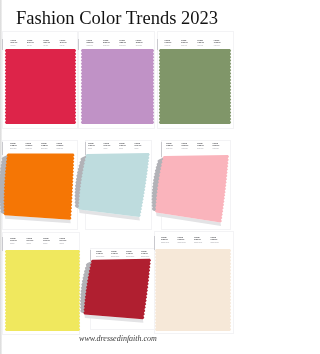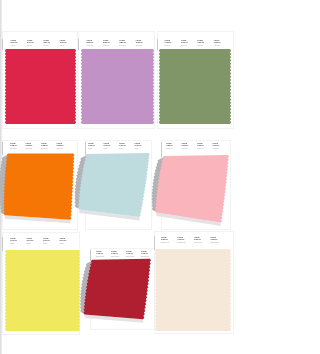--- a/index.html
+++ b/index.html
@@ -26,20 +26,21 @@
   .chipsvg{position:absolute;left:0;top:0;display:block;}
 
   .url{position:absolute;left:0;top:334px;width:236px;text-align:center;
        font-family:"Liberation Serif",serif;font-style:italic;font-size:8px;color:#3a3a3a;}
 </style>
 </head>
 <body>
 
 <div class="page">
   <div class="edge-left"></div>
+  <div class="title">Fashion Color Trends 2023</div>
   <div class="grid" id="grid">
       <div class="card" style="left: 2px; top: 31px; width: 76px; height: 98px;">
         <div class="cardbg"></div>
         <div class="cardedge" style="top: 8px; height: 11px;"></div>
         <div class="labels" style="left: 8.5px; top: 9px; width: 65.6px;">
           <div class="lab">
             <div class="l1">PANTONE</div>
             <div class="l2">18-1664 TCX</div>
             <div class="l3">Fiery Red</div>
           </div>
@@ -281,13 +282,14 @@
         <path d="M156 212.5L220.5 222.6L221 226.1L156.5 216Z" fill="#e3e3e5"></path>
         <path d="M159.00 159.40L165.50 156.50L166.19 158.38L164.74 159.76L165.45 161.63L164.02 163.03L164.75 164.89L163.33 166.29L164.08 168.14L162.68 169.56L163.45 171.39L162.07 172.82L162.86 174.65L161.49 176.09L162.30 177.90L160.95 179.35L161.78 181.15L160.44 182.62L161.29 184.41L159.97 185.88L160.84 187.66L159.53 189.15L160.42 190.91L159.14 192.41L160.04 194.17L158.77 195.68L159.70 197.42L158.45 198.94L159.39 200.67L158.16 202.21L159.12 203.92L157.90 205.47L158.89 207.18L157.68 208.74L158.69 210.43L157.50 212.00L153.00 210.50L151.78 208.98L152.77 207.31L151.58 205.76L152.61 204.11L151.47 202.54L152.54 200.92L151.44 199.32L152.55 197.72L151.49 196.10L152.64 194.53L151.62 192.88L152.81 191.34L151.83 189.65L153.07 188.14L152.13 186.43L153.40 184.95L152.51 183.21L153.82 181.76L152.97 179.99L154.31 178.56L153.51 176.77L154.89 175.37L154.13 173.55L155.55 172.18L154.84 170.33L156.29 168.98L155.63 167.11L157.11 165.79L156.50 163.89L158.02 162.59L157.45 160.67L159.00 159.40Z" fill="#b2b2b7"></path>
         <path d="M164.00 156.00L228.00 155.00L229.07 156.70L227.75 158.22L228.82 159.92L227.49 161.44L228.55 163.15L227.22 164.66L228.28 166.37L226.94 167.88L227.99 169.59L226.65 171.10L227.69 172.82L226.35 174.31L227.39 176.04L226.03 177.53L227.07 179.26L225.71 180.75L226.74 182.49L225.37 183.97L226.39 185.71L225.03 187.19L226.04 188.93L224.67 190.41L225.68 192.16L224.30 193.63L225.31 195.38L223.92 196.85L224.92 198.60L223.53 200.07L224.53 201.82L223.13 203.29L224.12 205.05L222.72 206.50L223.70 208.27L222.30 209.72L223.27 211.49L221.87 212.94L222.83 214.72L221.42 216.16L222.38 217.94L220.97 219.38L221.92 221.16L220.50 222.60L156.00 212.50L154.89 210.77L156.18 209.18L155.09 207.44L156.40 205.85L155.33 204.10L156.66 202.53L155.60 200.76L156.95 199.21L155.91 197.43L157.27 195.88L156.26 194.09L157.64 192.56L156.64 190.75L158.03 189.24L157.06 187.42L158.47 185.91L157.51 184.08L158.94 182.59L158.00 180.75L159.45 179.26L158.53 177.41L159.99 175.94L159.09 174.07L160.57 172.62L159.69 170.74L161.18 169.29L160.33 167.40L161.83 165.97L161.00 164.07L162.52 162.65L161.70 160.73L163.24 159.32L162.45 157.39L164.00 156.00Z" fill="#FAB4BC"></path>
         <path d="M6.00 250.00L79.00 250.00L80.20 251.62L79.00 253.24L80.20 254.86L79.00 256.48L80.20 258.10L79.00 259.72L80.20 261.34L79.00 262.96L80.20 264.58L79.00 266.20L80.20 267.82L79.00 269.44L80.20 271.06L79.00 272.68L80.20 274.30L79.00 275.92L80.20 277.54L79.00 279.16L80.20 280.78L79.00 282.40L80.20 284.02L79.00 285.64L80.20 287.26L79.00 288.88L80.20 290.50L79.00 292.12L80.20 293.74L79.00 295.36L80.20 296.98L79.00 298.60L80.20 300.22L79.00 301.84L80.20 303.46L79.00 305.08L80.20 306.70L79.00 308.32L80.20 309.94L79.00 311.56L80.20 313.18L79.00 314.80L80.20 316.42L79.00 318.04L80.20 319.66L79.00 321.28L80.20 322.90L79.00 324.52L80.20 326.14L79.00 327.76L80.20 329.38L79.00 331.00L6.00 331.00L4.80 329.38L6.00 327.76L4.80 326.14L6.00 324.52L4.80 322.90L6.00 321.28L4.80 319.66L6.00 318.04L4.80 316.42L6.00 314.80L4.80 313.18L6.00 311.56L4.80 309.94L6.00 308.32L4.80 306.70L6.00 305.08L4.80 303.46L6.00 301.84L4.80 300.22L6.00 298.60L4.80 296.98L6.00 295.36L4.80 293.74L6.00 292.12L4.80 290.50L6.00 288.88L4.80 287.26L6.00 285.64L4.80 284.02L6.00 282.40L4.80 280.78L6.00 279.16L4.80 277.54L6.00 275.92L4.80 274.30L6.00 272.68L4.80 271.06L6.00 269.44L4.80 267.82L6.00 266.20L4.80 264.58L6.00 262.96L4.80 261.34L6.00 259.72L4.80 258.10L6.00 256.48L4.80 254.86L6.00 253.24L4.80 251.62L6.00 250.00Z" fill="#F0E85E"></path>
         <path d="M84.4 314.5L142.9 319.2L143.4 322.7L84.9 318Z" fill="#e3e3e5"></path>
         <path d="M87.40 263.10L93.90 260.20L94.58 262.13L93.12 263.56L93.82 265.48L92.38 266.93L93.09 268.83L91.67 270.29L92.41 272.18L91.00 273.65L91.76 275.53L90.37 277.01L91.15 278.89L89.78 280.38L90.58 282.24L89.22 283.74L90.04 285.59L88.70 287.10L89.54 288.94L88.22 290.46L89.08 292.29L87.78 293.82L88.66 295.64L87.37 297.19L88.27 298.99L87.00 300.55L87.92 302.34L86.67 303.91L87.61 305.69L86.38 307.27L87.34 309.04L86.12 310.64L87.10 312.39L85.90 314.00L81.40 312.50L80.18 310.93L81.18 309.21L80.00 307.60L81.04 305.91L79.91 304.28L81.00 302.62L79.91 300.96L81.04 299.33L80.00 297.64L81.18 296.03L80.18 294.31L81.40 292.74L80.45 290.99L81.71 289.45L80.81 287.67L82.11 286.15L81.26 284.35L82.60 282.86L81.79 281.02L83.18 279.57L82.42 277.70L83.84 276.27L83.14 274.38L84.60 272.98L83.95 271.06L85.44 269.69L84.84 267.74L86.38 266.39L85.83 264.42L87.40 263.10Z" fill="#b2b2b7"></path>
         <path d="M92.40 259.70L150.00 258.70L151.05 260.48L149.71 262.06L150.76 263.85L149.41 265.42L150.45 267.21L149.09 268.78L150.13 270.58L148.77 272.14L149.79 273.95L148.43 275.51L149.45 277.31L148.08 278.87L149.09 280.68L147.71 282.23L148.72 284.04L147.34 285.59L148.34 287.41L146.95 288.95L147.94 290.77L146.55 292.31L147.54 294.14L146.14 295.67L147.12 297.50L145.71 299.03L146.68 300.87L145.27 302.39L146.24 304.23L144.82 305.76L145.78 307.60L144.36 309.12L145.31 310.97L143.89 312.48L144.83 314.33L143.40 315.84L144.34 317.70L142.90 319.20L84.40 314.50L83.30 312.81L84.60 311.28L83.52 309.58L84.84 308.05L83.78 306.34L85.11 304.83L84.07 303.10L85.42 301.61L84.39 299.87L85.76 298.38L84.75 296.63L86.13 295.16L85.13 293.40L86.53 291.94L85.56 290.16L86.97 288.71L86.01 286.93L87.44 285.49L86.50 283.69L87.94 282.26L87.02 280.46L88.48 279.04L87.58 277.22L89.05 275.82L88.17 273.99L89.65 272.59L88.79 270.75L90.29 269.37L89.45 267.51L90.96 266.15L90.14 264.28L91.66 262.92L90.86 261.04L92.40 259.70Z" fill="#B01F30"></path>
         <path d="M156.00 249.00L230.00 249.00L231.20 250.64L230.00 252.28L231.20 253.92L230.00 255.56L231.20 257.20L230.00 258.84L231.20 260.48L230.00 262.12L231.20 263.76L230.00 265.40L231.20 267.04L230.00 268.68L231.20 270.32L230.00 271.96L231.20 273.60L230.00 275.24L231.20 276.88L230.00 278.52L231.20 280.16L230.00 281.80L231.20 283.44L230.00 285.08L231.20 286.72L230.00 288.36L231.20 290.00L230.00 291.64L231.20 293.28L230.00 294.92L231.20 296.56L230.00 298.20L231.20 299.84L230.00 301.48L231.20 303.12L230.00 304.76L231.20 306.40L230.00 308.04L231.20 309.68L230.00 311.32L231.20 312.96L230.00 314.60L231.20 316.24L230.00 317.88L231.20 319.52L230.00 321.16L231.20 322.80L230.00 324.44L231.20 326.08L230.00 327.72L231.20 329.36L230.00 331.00L156.00 331.00L154.80 329.36L156.00 327.72L154.80 326.08L156.00 324.44L154.80 322.80L156.00 321.16L154.80 319.52L156.00 317.88L154.80 316.24L156.00 314.60L154.80 312.96L156.00 311.32L154.80 309.68L156.00 308.04L154.80 306.40L156.00 304.76L154.80 303.12L156.00 301.48L154.80 299.84L156.00 298.20L154.80 296.56L156.00 294.92L154.80 293.28L156.00 291.64L154.80 290.00L156.00 288.36L154.80 286.72L156.00 285.08L154.80 283.44L156.00 281.80L154.80 280.16L156.00 278.52L154.80 276.88L156.00 275.24L154.80 273.60L156.00 271.96L154.80 270.32L156.00 268.68L154.80 267.04L156.00 265.40L154.80 263.76L156.00 262.12L154.80 260.48L156.00 258.84L154.80 257.20L156.00 255.56L154.80 253.92L156.00 252.28L154.80 250.64L156.00 249.00Z" fill="#F6E8D8"></path>
       </svg>
     </div>
+  <div class="url">www.dressedinfaith.com</div>
 </div>
 
 </body></html>

